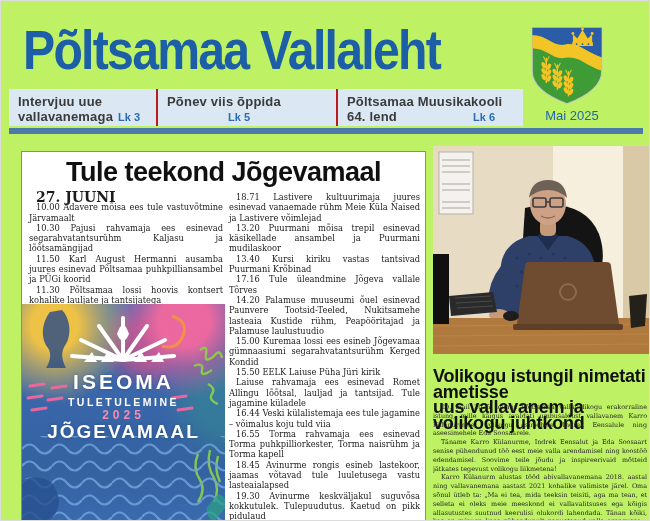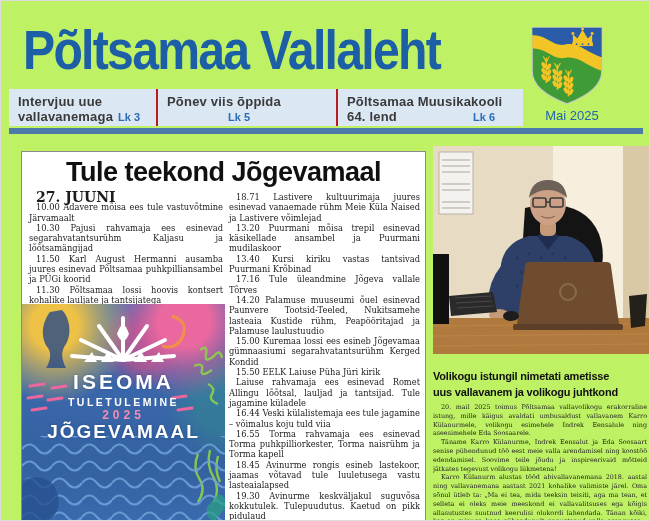--- a/index.html
+++ b/index.html
@@ -71,21 +71,21 @@
   .pt-title{top:66px;font-size:21px;letter-spacing:3px;text-shadow:0 0 3px rgba(0,40,100,.4);}
   .pt-sub{top:92px;font-size:10.5px;letter-spacing:2.5px;}
   .pt-year{top:104px;font-size:12px;color:#f58cb4;letter-spacing:4px;}
   .pt-loc{top:117px;font-size:19px;letter-spacing:2px;text-shadow:0 0 3px rgba(0,40,100,.4);}
   
   .photo{
     position:absolute;left:432px;top:145px;width:216px;height:208px;overflow:hidden;background:#e9dfc9;
   }
   .sec-headline{
     position:absolute;left:432px;top:368px;width:214px;
-    font-size:11px;line-height:15.5px;font-weight:bold;color:#101010;letter-spacing:-.2px;
+    font-size:18px;line-height:15.5px;font-weight:bold;color:#101010;letter-spacing:-.2px;
   }
   .sec-body{
     position:absolute;left:432px;top:402px;width:214px;height:118px;overflow:hidden;
   }
   .sec-body p{
     margin:0;font-family:"DejaVu Serif",serif;font-size:6.4px;line-height:8.8px;
     color:#222;text-align:justify;text-indent:8px;
   }
 </style>
 </head>

